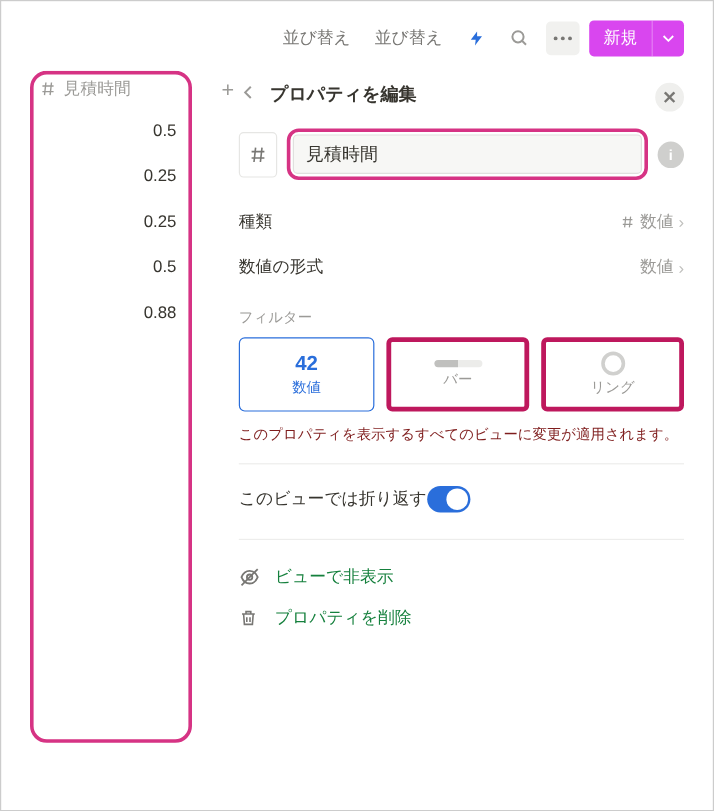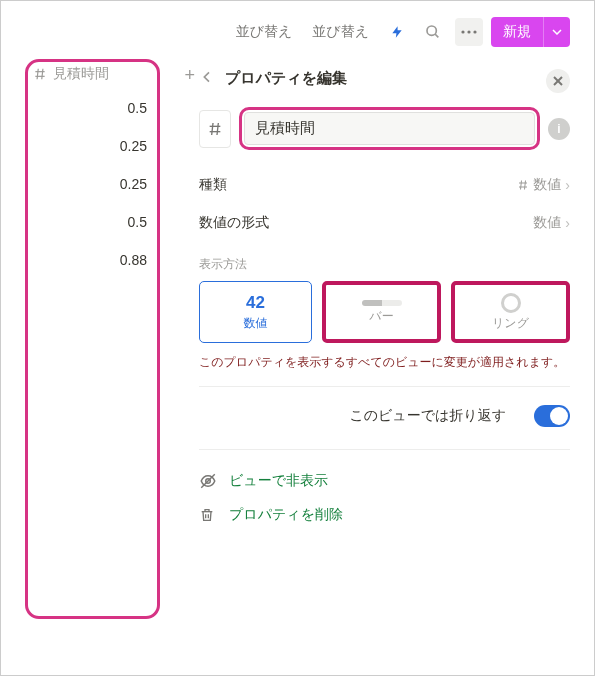--- a/index.html
+++ b/index.html
@@ -200,23 +200,22 @@
     }
     .opt-label { font-size: 12px; }
     .note {
       color: #7f1d1d;
       font-size: 12px;
       line-height: 1.6;
       margin-bottom: 0;
     }
     .divider { height:1px; background:#ededec; margin: 14px 0; }
     .toggle-row {
-      display:flex; align-items:center; justify-content:flex-end;
+      display:flex; align-items:center; justify-content:flex-start;
       padding: 4px 0 8px;
-      gap: 28px;
     }
     .toggle {
       width: 36px; height: 22px; border-radius: 11px;
       background: #2a6edb; position:relative; cursor:pointer;
     }
     .toggle::after {
       content:''; position:absolute; width:18px; height:18px; border-radius:50%;
       background:#fff; top:2px; right:2px;
     }
     .action-row {
@@ -333,21 +332,21 @@
       </div>
 
       <div class="setting-row">
         <span class="setting-label">数値の形式</span>
         <span class="setting-value">
           <span>数値</span>
           <span class="chev">›</span>
         </span>
       </div>
 
-      <div class="section-label">表示方法</div>
+      <div class="section-label">フィルター</div>
       <div class="display-options">
         <div class="display-option selected">
           <span class="opt-visual-num">42</span>
           <span class="opt-label">数値</span>
         </div>
         <div class="display-option">
           <div class="opt-visual-bar"></div>
           <span class="opt-label">バー</span>
         </div>
         <div class="display-option">

